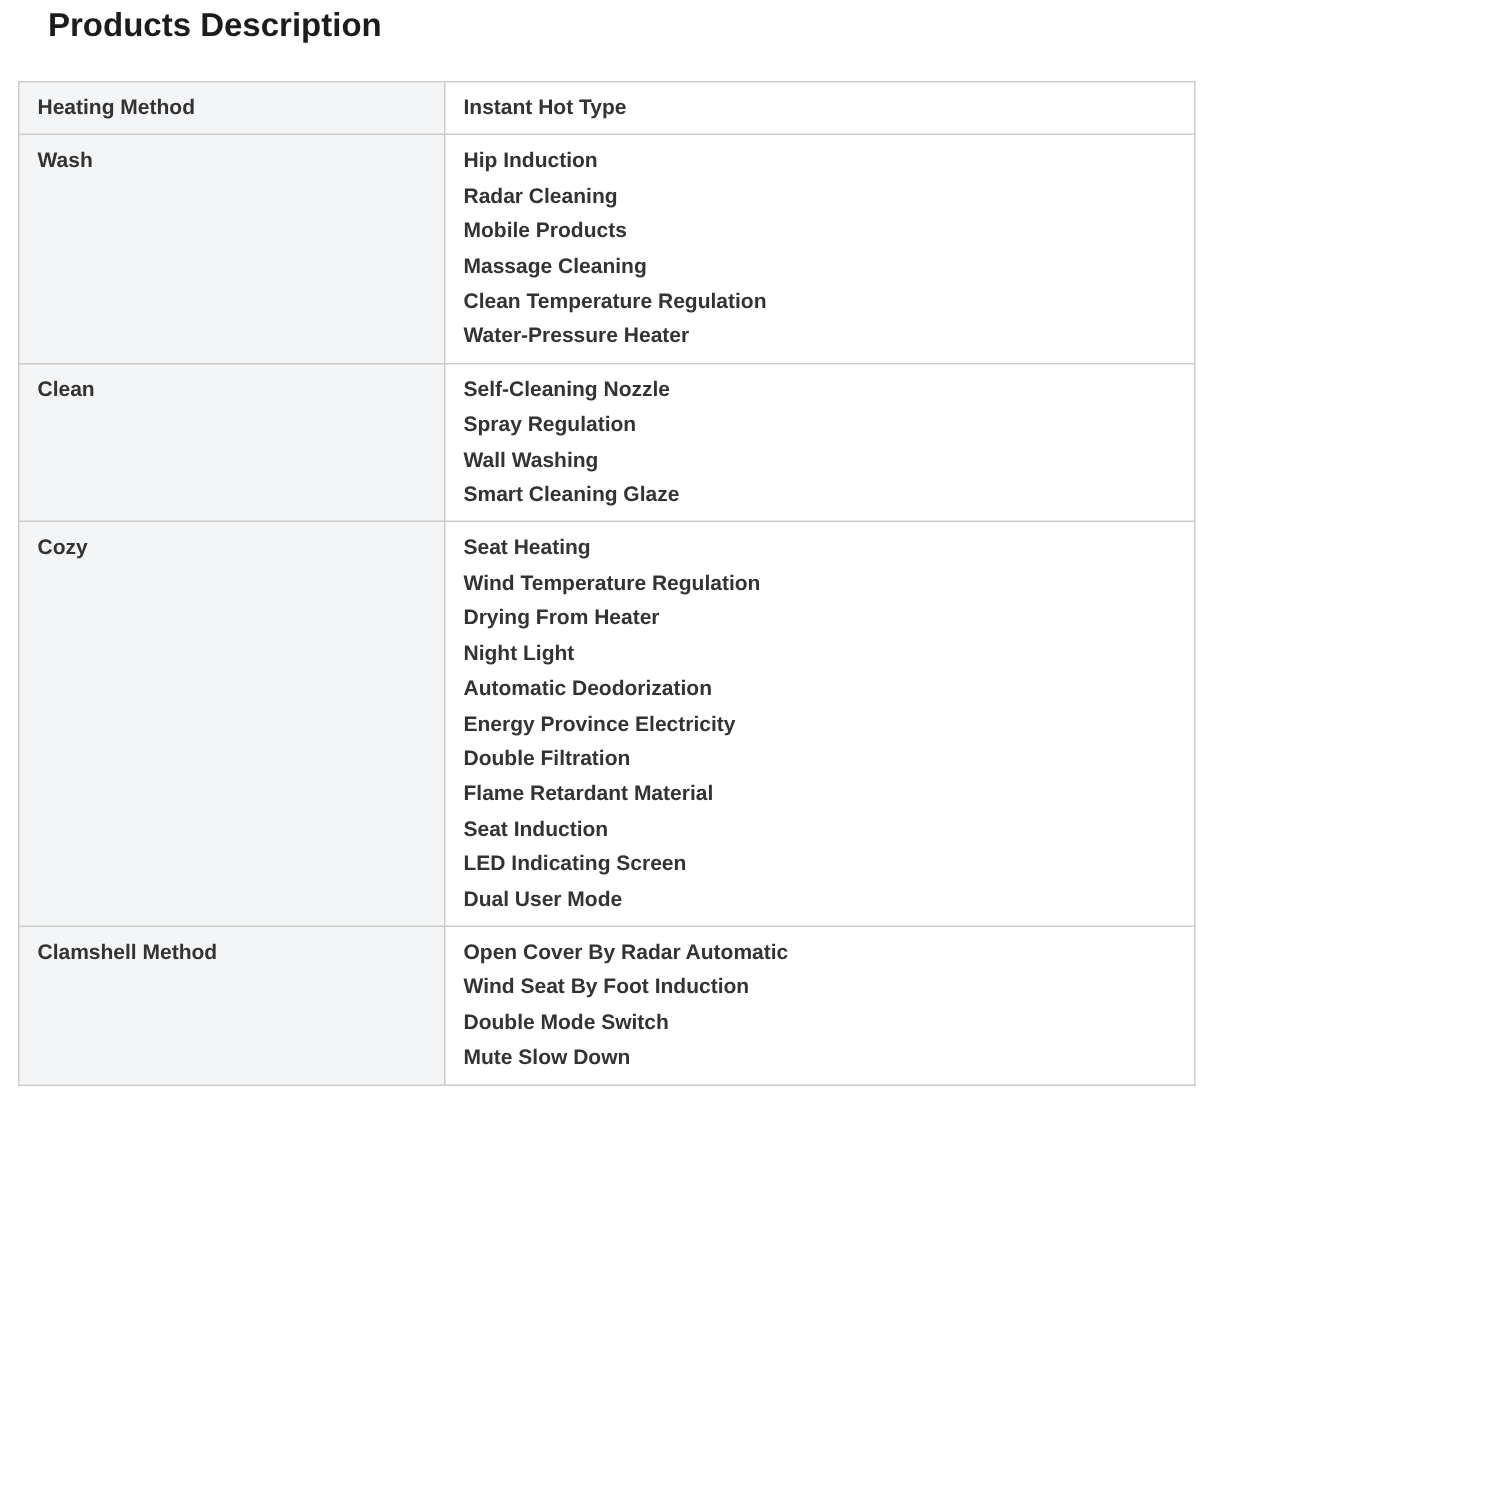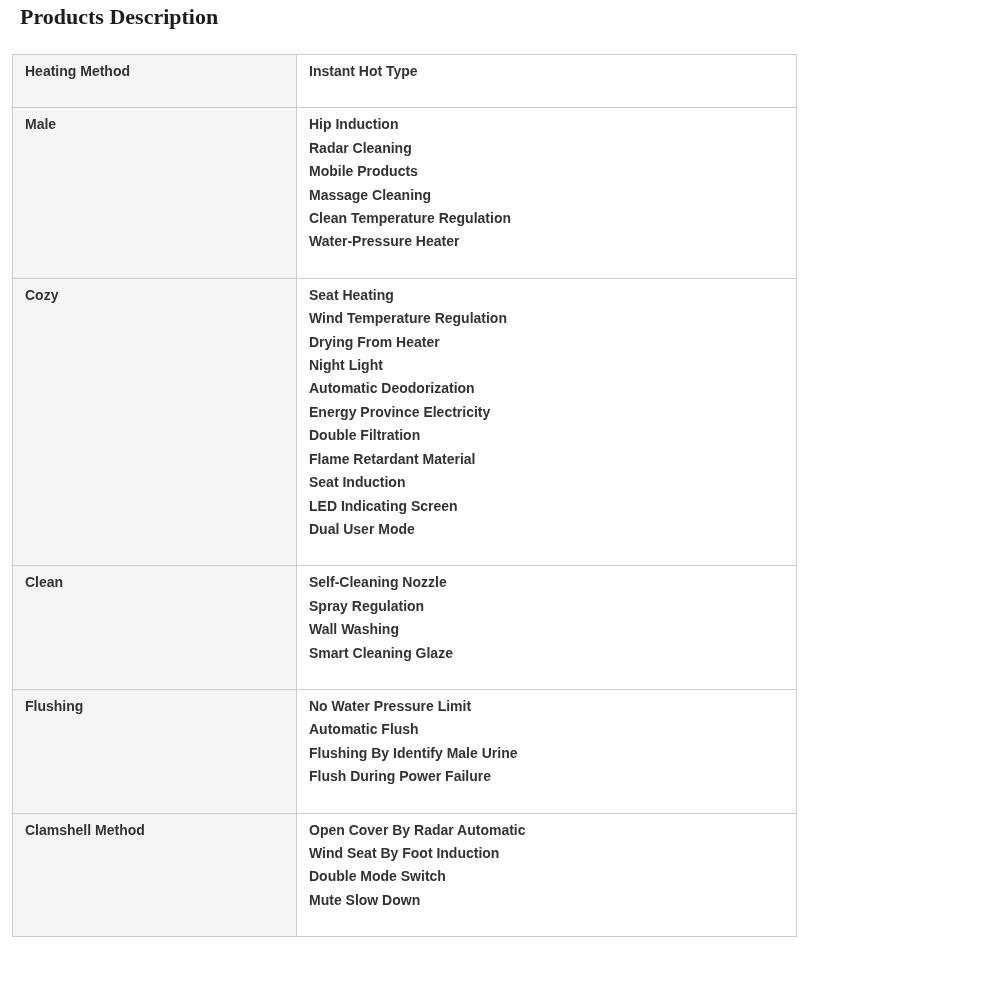--- a/index.html
+++ b/index.html
@@ -7,44 +7,44 @@
     padding: 0;
   }
   body {
     width: 1000px;
     height: 1000px;
     overflow: hidden;
     background: #ffffff;
     font-family: "Liberation Sans", sans-serif;
   }
   .page-title {
-    font-family: Liberation Serif, serif;
+    font-family: Liberation Sans, sans-serif;
     font-weight: bold;
     font-size: 22px;
     line-height: 28px;
     color: var(--heading-color, #1c1c1c);
-    margin: 3px 0 0 20px;
+    margin: 3px 0 0 32px;
   }
   table.spec-table {
     border-collapse: collapse;
     table-layout: fixed;
     width: 785px;
     margin: 23px 0 0 12px;
   }
   table.spec-table th,
   table.spec-table td {
     box-sizing: border-box;
     border: 1px solid var(--border-color, #cccccc);
     vertical-align: top;
     text-align: left;
     font-weight: bold;
     font-size: 14px;
     line-height: 23.4px;
     color: var(--text-color, #333333);
-    padding: 5px 12px 24px 12px;
+    padding: 5px 12px 6px 12px;
   }
   table.spec-table th {
     background: var(--label-bg, #f4f5f7);
     width: 284px;
   }
   table.spec-table td {
     background: var(--value-bg, #ffffff);
   }
 </style>
 </head>
@@ -54,65 +54,56 @@
 
 <table class="spec-table">
   <tbody>
       <tr>
         <th>Heating Method</th>
         <td>
           <div>Instant Hot Type</div>
         </td>
       </tr>
       <tr>
-        <th>Male</th>
+        <th>Wash</th>
         <td>
           <div>Hip Induction</div>
           <div>Radar Cleaning</div>
           <div>Mobile Products</div>
           <div>Massage Cleaning</div>
           <div>Clean Temperature Regulation</div>
           <div>Water-Pressure Heater</div>
+        </td>
+      </tr>
+      <tr>
+        <th>Clean</th>
+        <td>
+          <div>Self-Cleaning Nozzle</div>
+          <div>Spray Regulation</div>
+          <div>Wall Washing</div>
+          <div>Smart Cleaning Glaze</div>
         </td>
       </tr>
       <tr>
         <th>Cozy</th>
         <td>
           <div>Seat Heating</div>
           <div>Wind Temperature Regulation</div>
           <div>Drying From Heater</div>
           <div>Night Light</div>
           <div>Automatic Deodorization</div>
           <div>Energy Province Electricity</div>
           <div>Double Filtration</div>
           <div>Flame Retardant Material</div>
           <div>Seat Induction</div>
           <div>LED Indicating Screen</div>
           <div>Dual User Mode</div>
         </td>
       </tr>
       <tr>
-        <th>Clean</th>
-        <td>
-          <div>Self-Cleaning Nozzle</div>
-          <div>Spray Regulation</div>
-          <div>Wall Washing</div>
-          <div>Smart Cleaning Glaze</div>
-        </td>
-      </tr>
-      <tr>
-        <th>Flushing</th>
-        <td>
-          <div>No Water Pressure Limit</div>
-          <div>Automatic Flush</div>
-          <div>Flushing By Identify Male Urine</div>
-          <div>Flush During Power Failure</div>
-        </td>
-      </tr>
-      <tr>
         <th>Clamshell Method</th>
         <td>
           <div>Open Cover By Radar Automatic</div>
           <div>Wind Seat By Foot Induction</div>
           <div>Double Mode Switch</div>
           <div>Mute Slow Down</div>
         </td>
       </tr>
     </tbody>
 </table>

